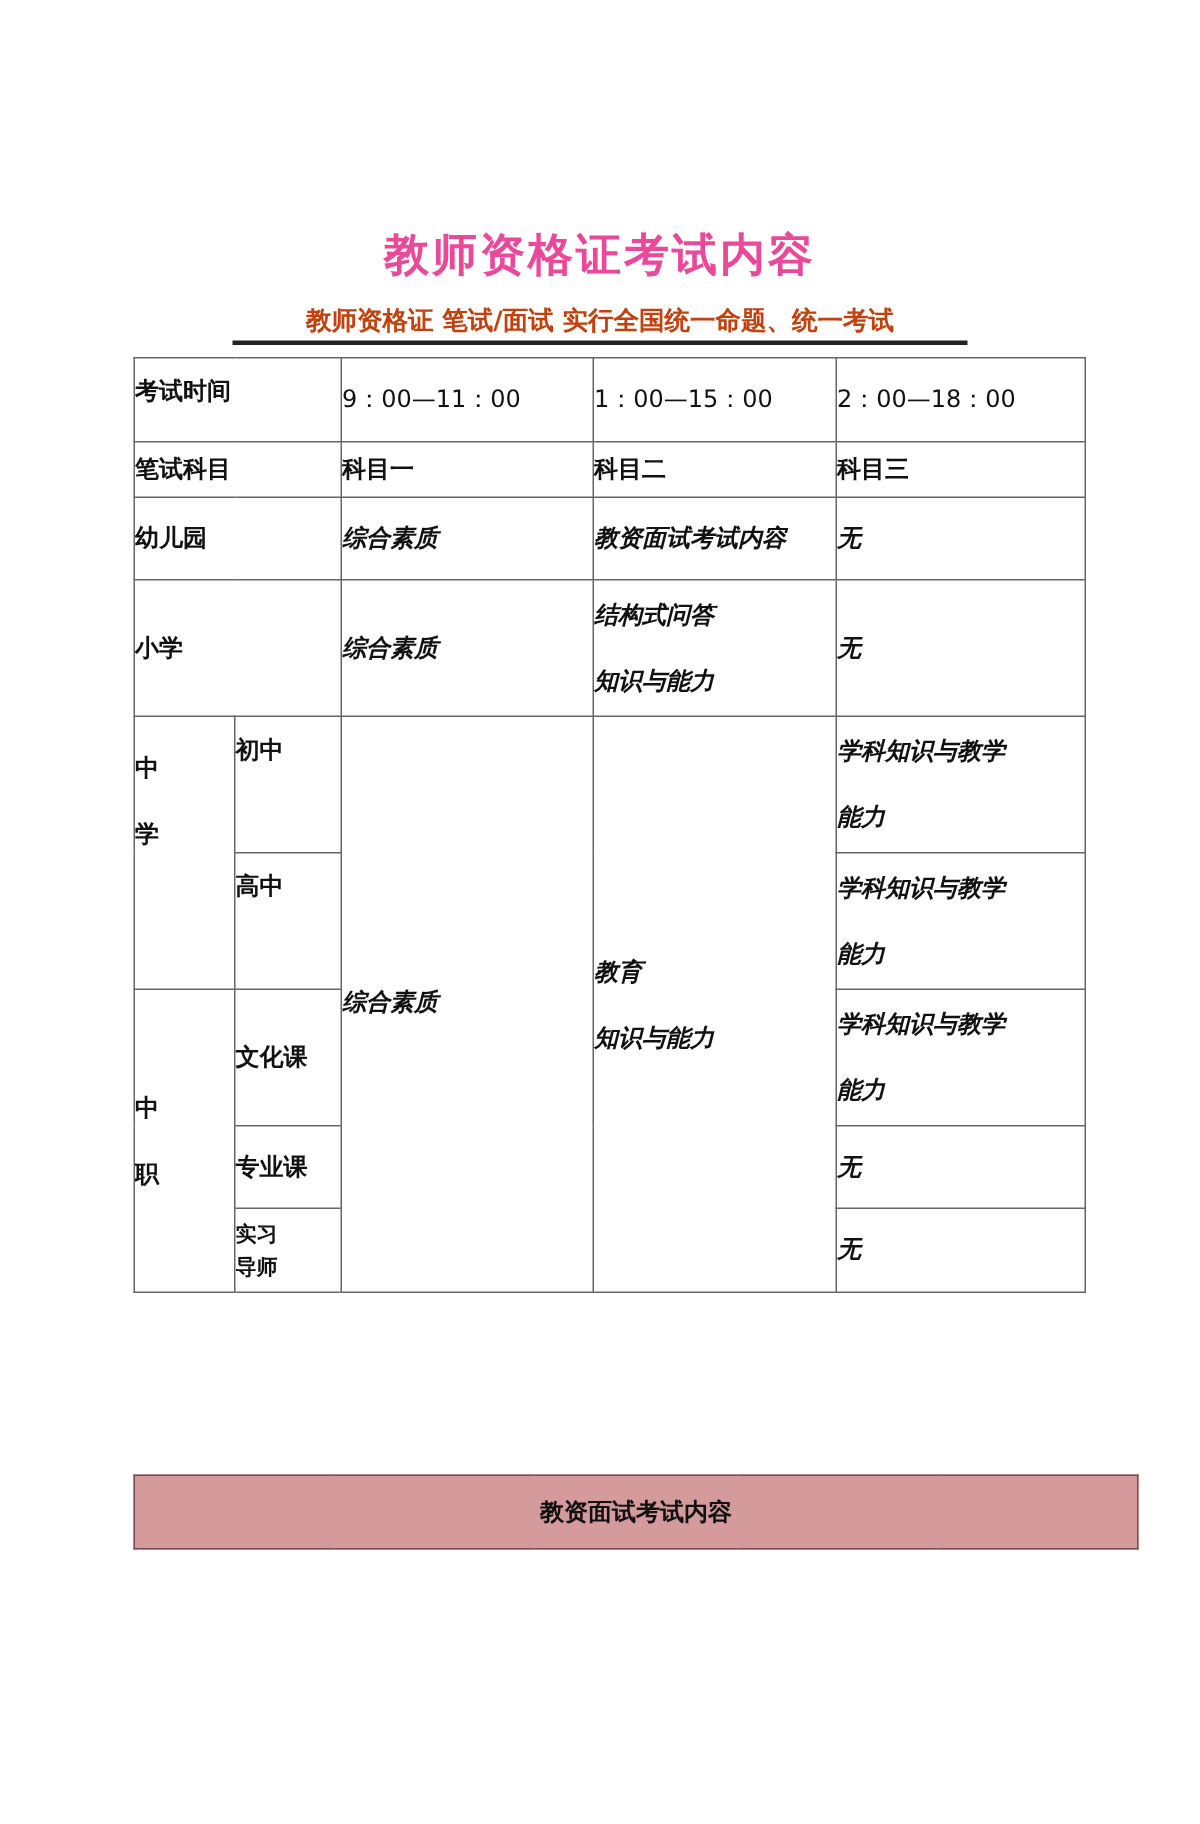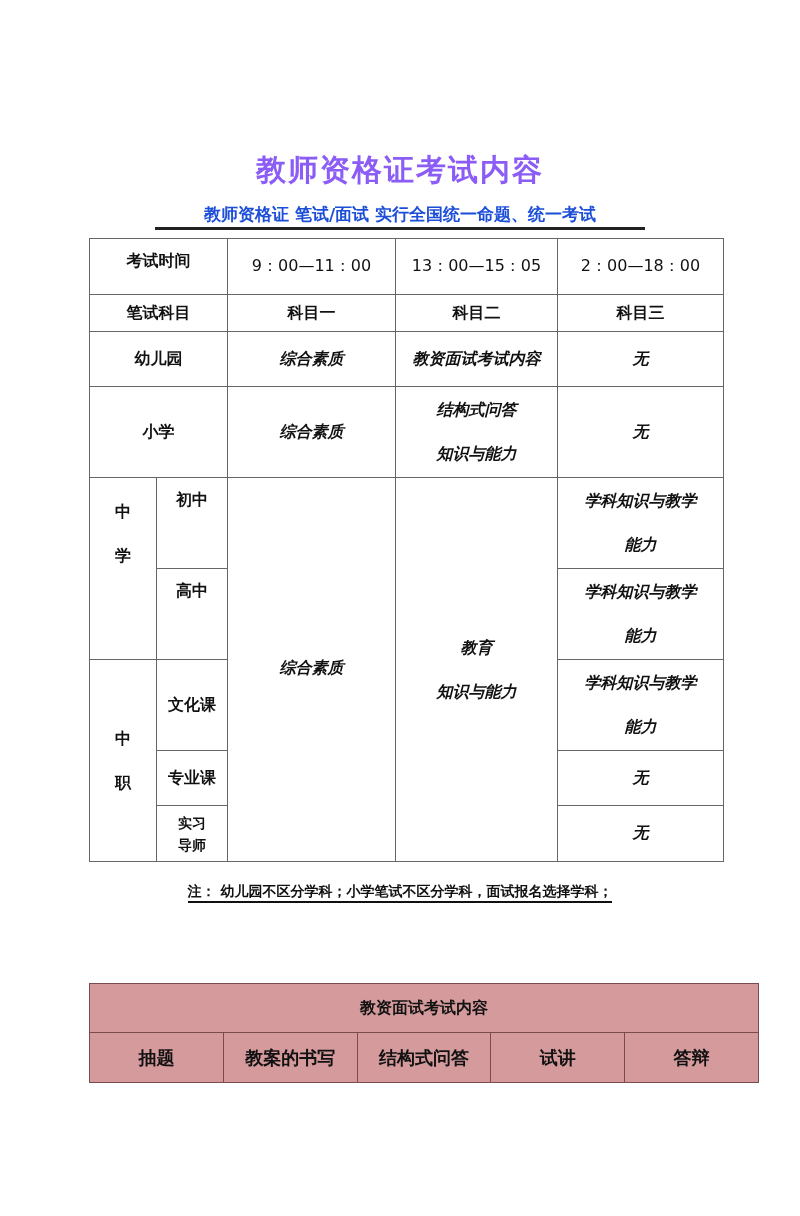--- a/index.html
+++ b/index.html
@@ -3,34 +3,34 @@
 <meta charset="utf-8">
 <style>
   html, body { margin:0; padding:0; }
   body {
     width:800px; height:1216px; background:#ffffff; position:relative; overflow:hidden;
     font-family:"DejaVu Sans", "Liberation Sans", sans-serif; color:#111;
   }
   .title {
     position:absolute; left:0; top:150px; width:800px; text-align:center;
     font-family:"DejaVu Serif", "Liberation Serif", serif;
-    font-size:30px; font-weight:bold; color:#8b5cf6; letter-spacing:2px;
+    font-size:30px; font-weight:bold; color:#ec4899; letter-spacing:2px;
   }
   .subtitle {
     position:absolute; left:155px; top:202px; width:490px; text-align:center;
     font-family:"DejaVu Serif", "Liberation Serif", serif;
-    font-size:17px; font-weight:bold; color:#1d4ed8;
+    font-size:17px; font-weight:bold; color:#c2410c;
     border-bottom:3px solid #222; padding-bottom:1px; line-height:24px;
   }
   table.main {
     position:absolute; left:89px; top:238px; width:634px;
     border-collapse:collapse; table-layout:fixed;
   }
   table.main td {
-    border:1.5px solid #666; text-align:center; vertical-align:middle;
+    border:1.5px solid #666; text-align:left; vertical-align:middle;
     padding:0; font-size:16px;
   }
   .serif { font-family:"DejaVu Serif", "Liberation Serif", serif; font-weight:bold; font-size:15px; }
   .sans { font-family:"DejaVu Sans", "Liberation Sans", sans-serif; font-weight:bold; font-size:18px;font-style:italic; }
   .time { font-family:"DejaVu Sans", "Liberation Sans", sans-serif; font-size:15px; font-weight:normal; }
   .vtop { vertical-align:top !important; padding-top:12px !important; }
   .two-line { line-height:44px; }
   .note {
     position:absolute; left:131px; top:881px; width:538px; text-align:center;
     font-family:"DejaVu Serif", "Liberation Serif", serif; font-weight:bold; font-size:14px; color:#111;
@@ -58,21 +58,21 @@
     <col style="width:67px">
       <col style="width:71px">
       <col style="width:168px">
       <col style="width:162px">
       <col style="width:166px">
   </colgroup>
   <tbody>
       <tr style="height:56px">
     <td colspan="2" class="serif vtop" style="padding-top:14px">考试时间</td>
     <td class="time">9：00—11：00</td>
-    <td class="time">13：00—15：05</td>
+    <td class="time">1：00—15：00</td>
     <td class="time">2：00—18：00</td>
   </tr>
   <tr style="height:37px">
     <td colspan="2" class="serif">笔试科目</td>
     <td class="serif">科目一</td>
     <td class="serif">科目二</td>
     <td class="serif">科目三</td>
   </tr>
   <tr style="height:55px">
     <td colspan="2" class="serif">幼儿园</td>
@@ -131,29 +131,22 @@
     <td class="serif" style="font-size:14px; line-height:22px">
       <div>实习</div>
       <div>导师</div>
     </td>
     <td class="sans">无</td>
   </tr>
 </tbody>
   </table>
 
 <div class="note">
-  <div>注：  幼儿园不区分学科；小学笔试不区分学科，面试报名选择学科；</div><br>
+  <br>
 </div>
 
 <table class="interview">
   <tbody>
       <tr>
     <td colspan="5" class="iv-head">教资面试考试内容</td>
   </tr>
-  <tr>
-    <td class="iv-cell">抽题</td>
-    <td class="iv-cell">教案的书写</td>
-    <td class="iv-cell">结构式问答</td>
-    <td class="iv-cell">试讲</td>
-    <td class="iv-cell">答辩</td>
-  </tr>
 </tbody>
   </table>
 
 </body></html>

